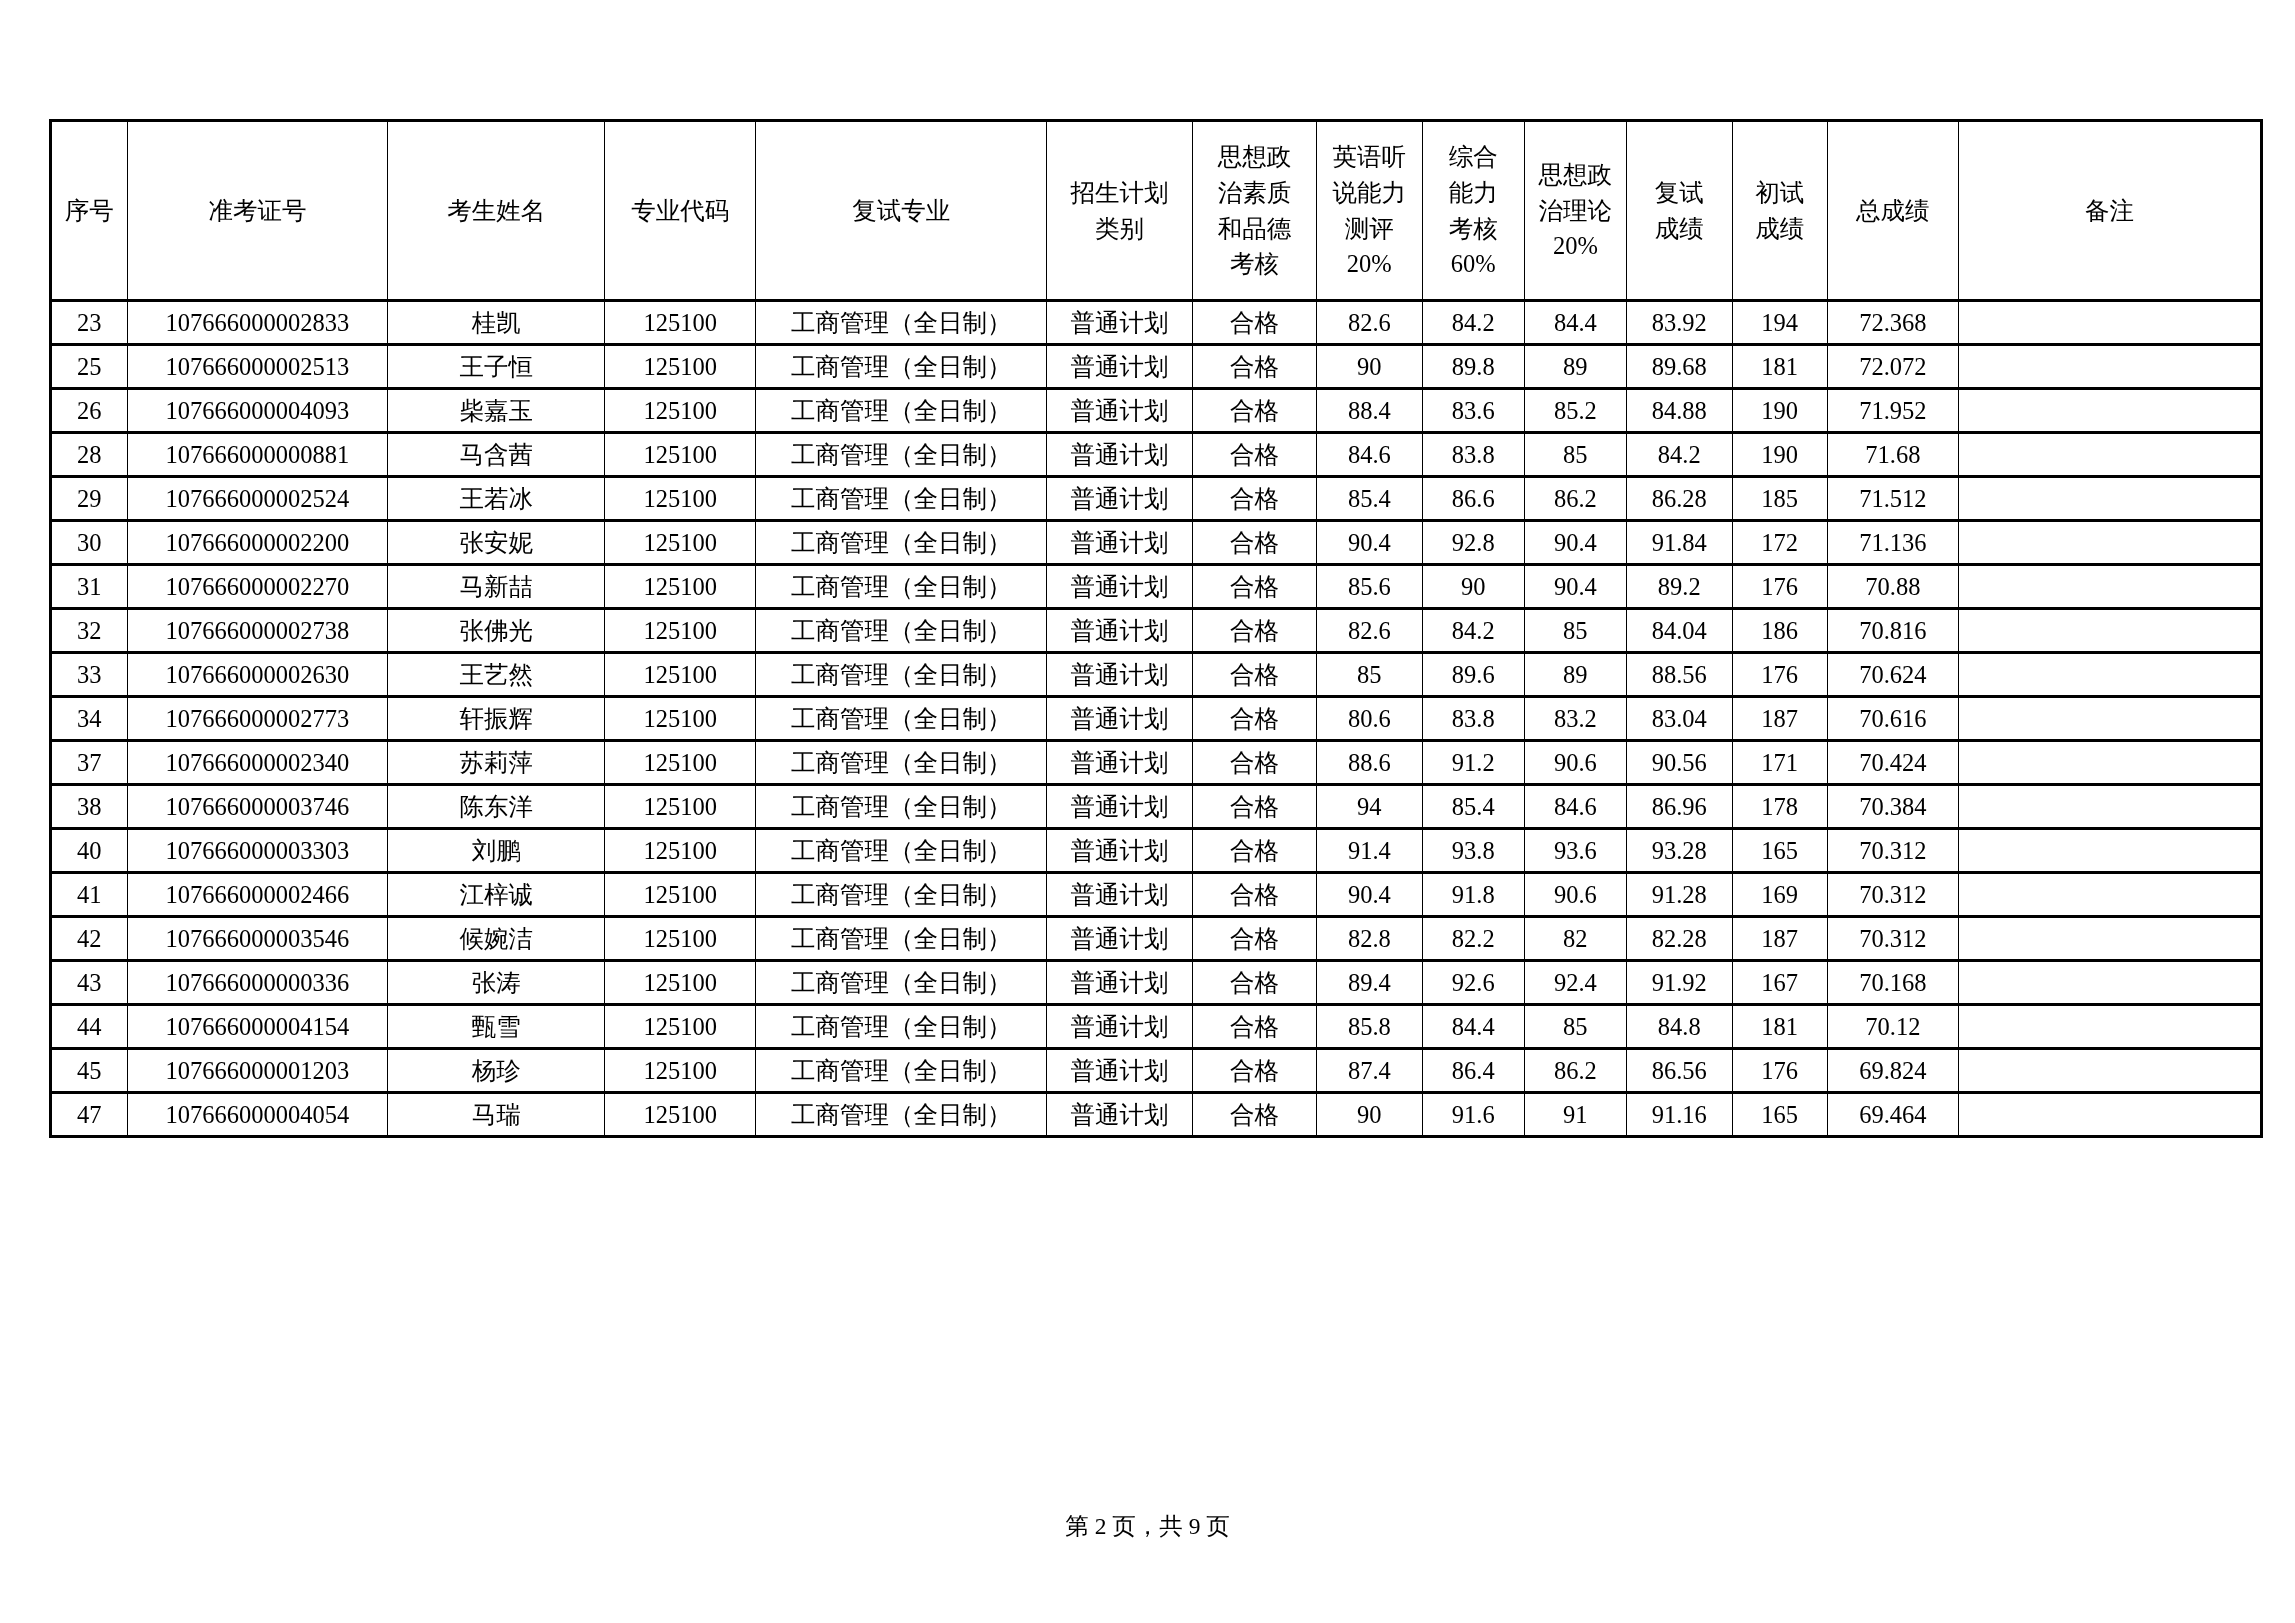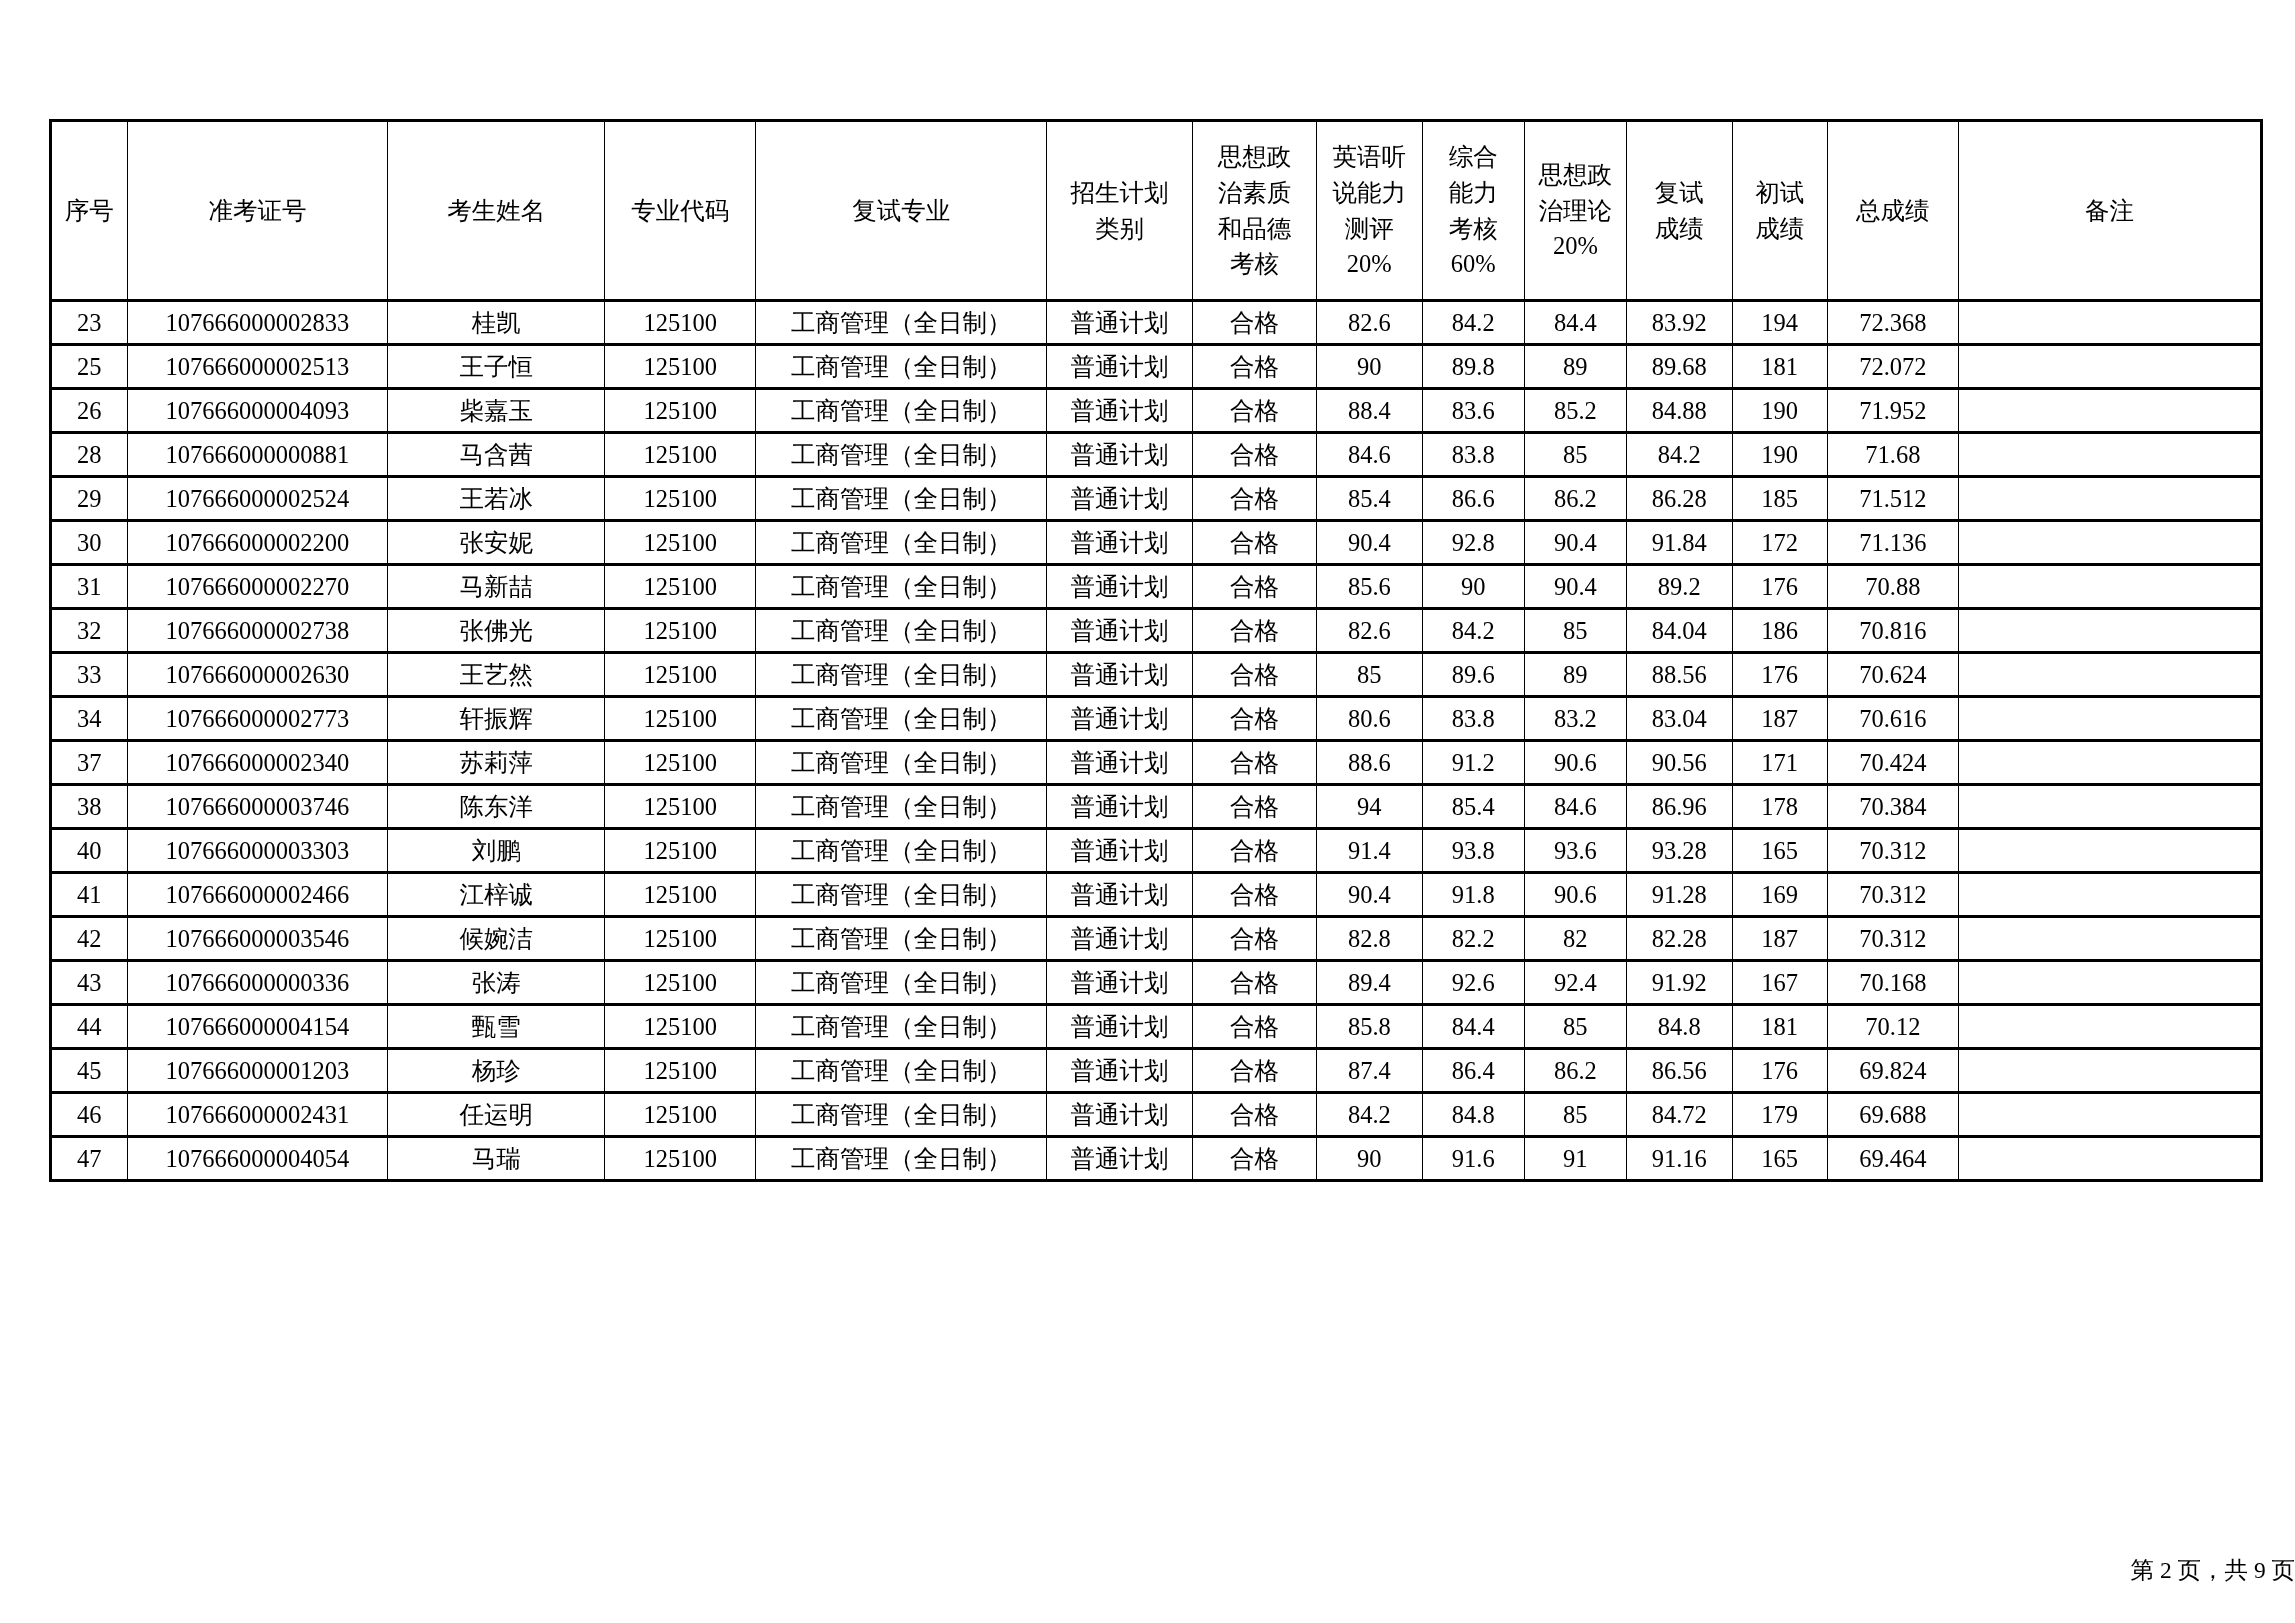--- a/index.html
+++ b/index.html
@@ -46,23 +46,23 @@
     height: 177px;
     white-space: pre-line;
   }
   tbody td {
     height: 41px; 
     white-space: nowrap;
   }
   .page-footer {
     position: absolute;
     left: 0;
-    top: 1554px;
+    top: 1510px;
     width: 100%;
-    text-align: right;
+    text-align: center;
     font-size: 23.5px;
     color: #000;
   }
 </style>
 </head>
 <body>
 
 <div class="sheet">
   <table class="results">
     <colgroup>
@@ -396,36 +396,20 @@
           <td>合格</td>
           <td>87.4</td>
           <td>86.4</td>
           <td>86.2</td>
           <td>86.56</td>
           <td>176</td>
           <td>69.824</td>
           <td></td>
         </tr>
         <tr>
-          <td>46</td>
-          <td>107666000002431</td>
-          <td>任运明</td>
-          <td>125100</td>
-          <td>工商管理（全日制）</td>
-          <td>普通计划</td>
-          <td>合格</td>
-          <td>84.2</td>
-          <td>84.8</td>
-          <td>85</td>
-          <td>84.72</td>
-          <td>179</td>
-          <td>69.688</td>
-          <td></td>
-        </tr>
-        <tr>
           <td>47</td>
           <td>107666000004054</td>
           <td>马瑞</td>
           <td>125100</td>
           <td>工商管理（全日制）</td>
           <td>普通计划</td>
           <td>合格</td>
           <td>90</td>
           <td>91.6</td>
           <td>91</td>

